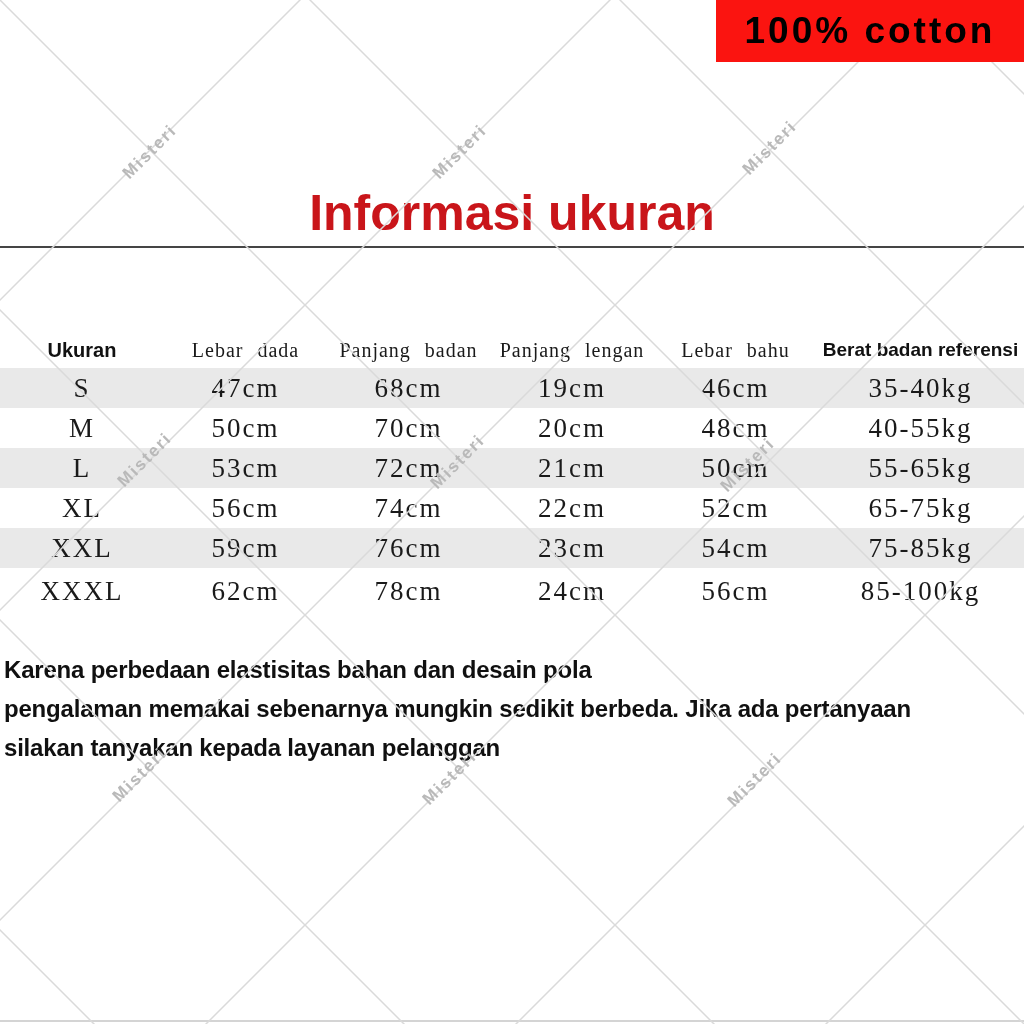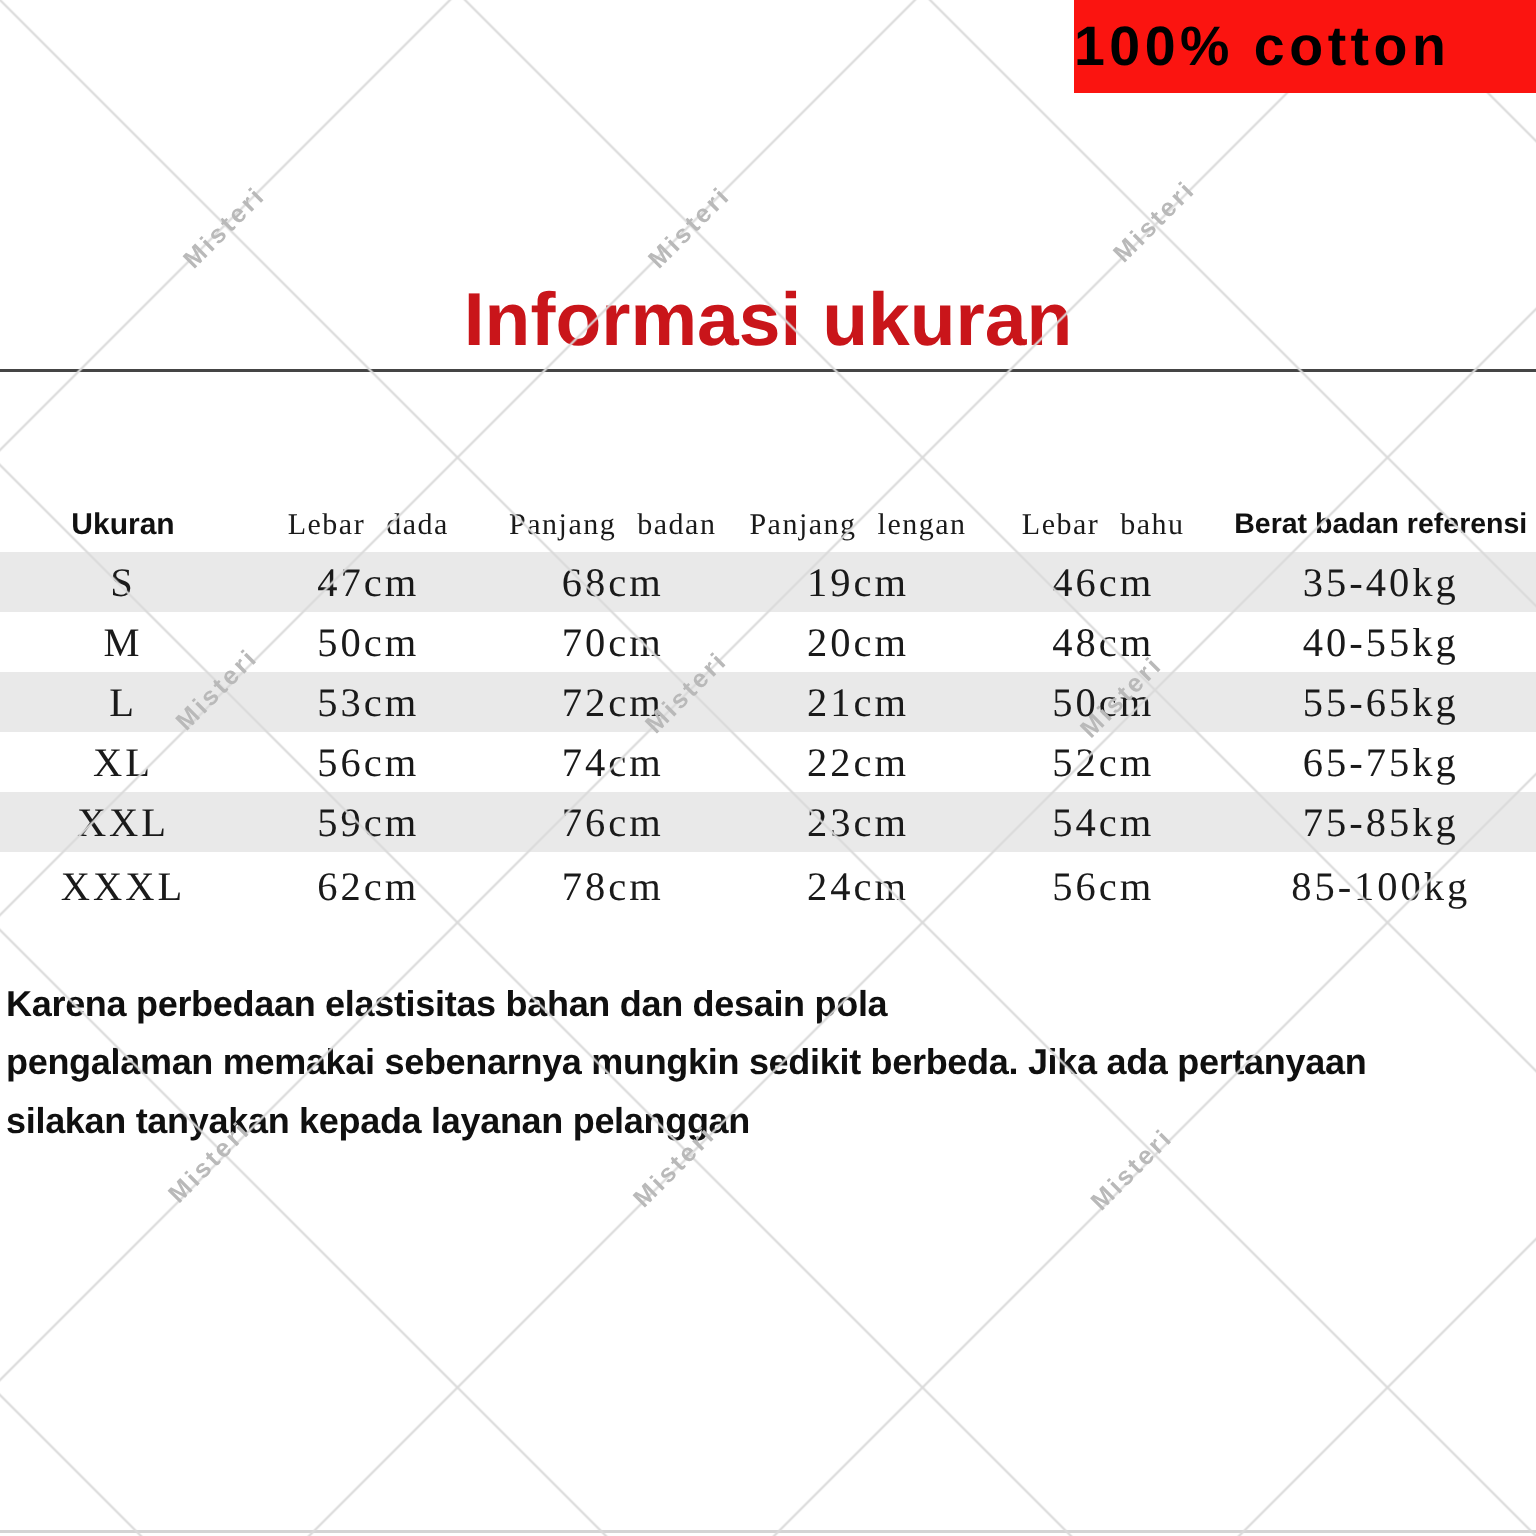--- a/index.html
+++ b/index.html
@@ -17,21 +17,21 @@
     height: 1024px;
     background: #ffffff;
   }
 
   
   .banner {
     position: absolute;
     left: 716px; top: 0;
     width: 308px; height: 62px;
     background: #fb1410;
-    display: flex; align-items: center; 
+    display: flex; align-items: center; justify-content: center;
     z-index: 10;
   }
   .banner span {
     color: #000000;
     font-size: 37px;
     font-weight: bold;
     letter-spacing: 3px;
     white-space: nowrap;
   }
 

